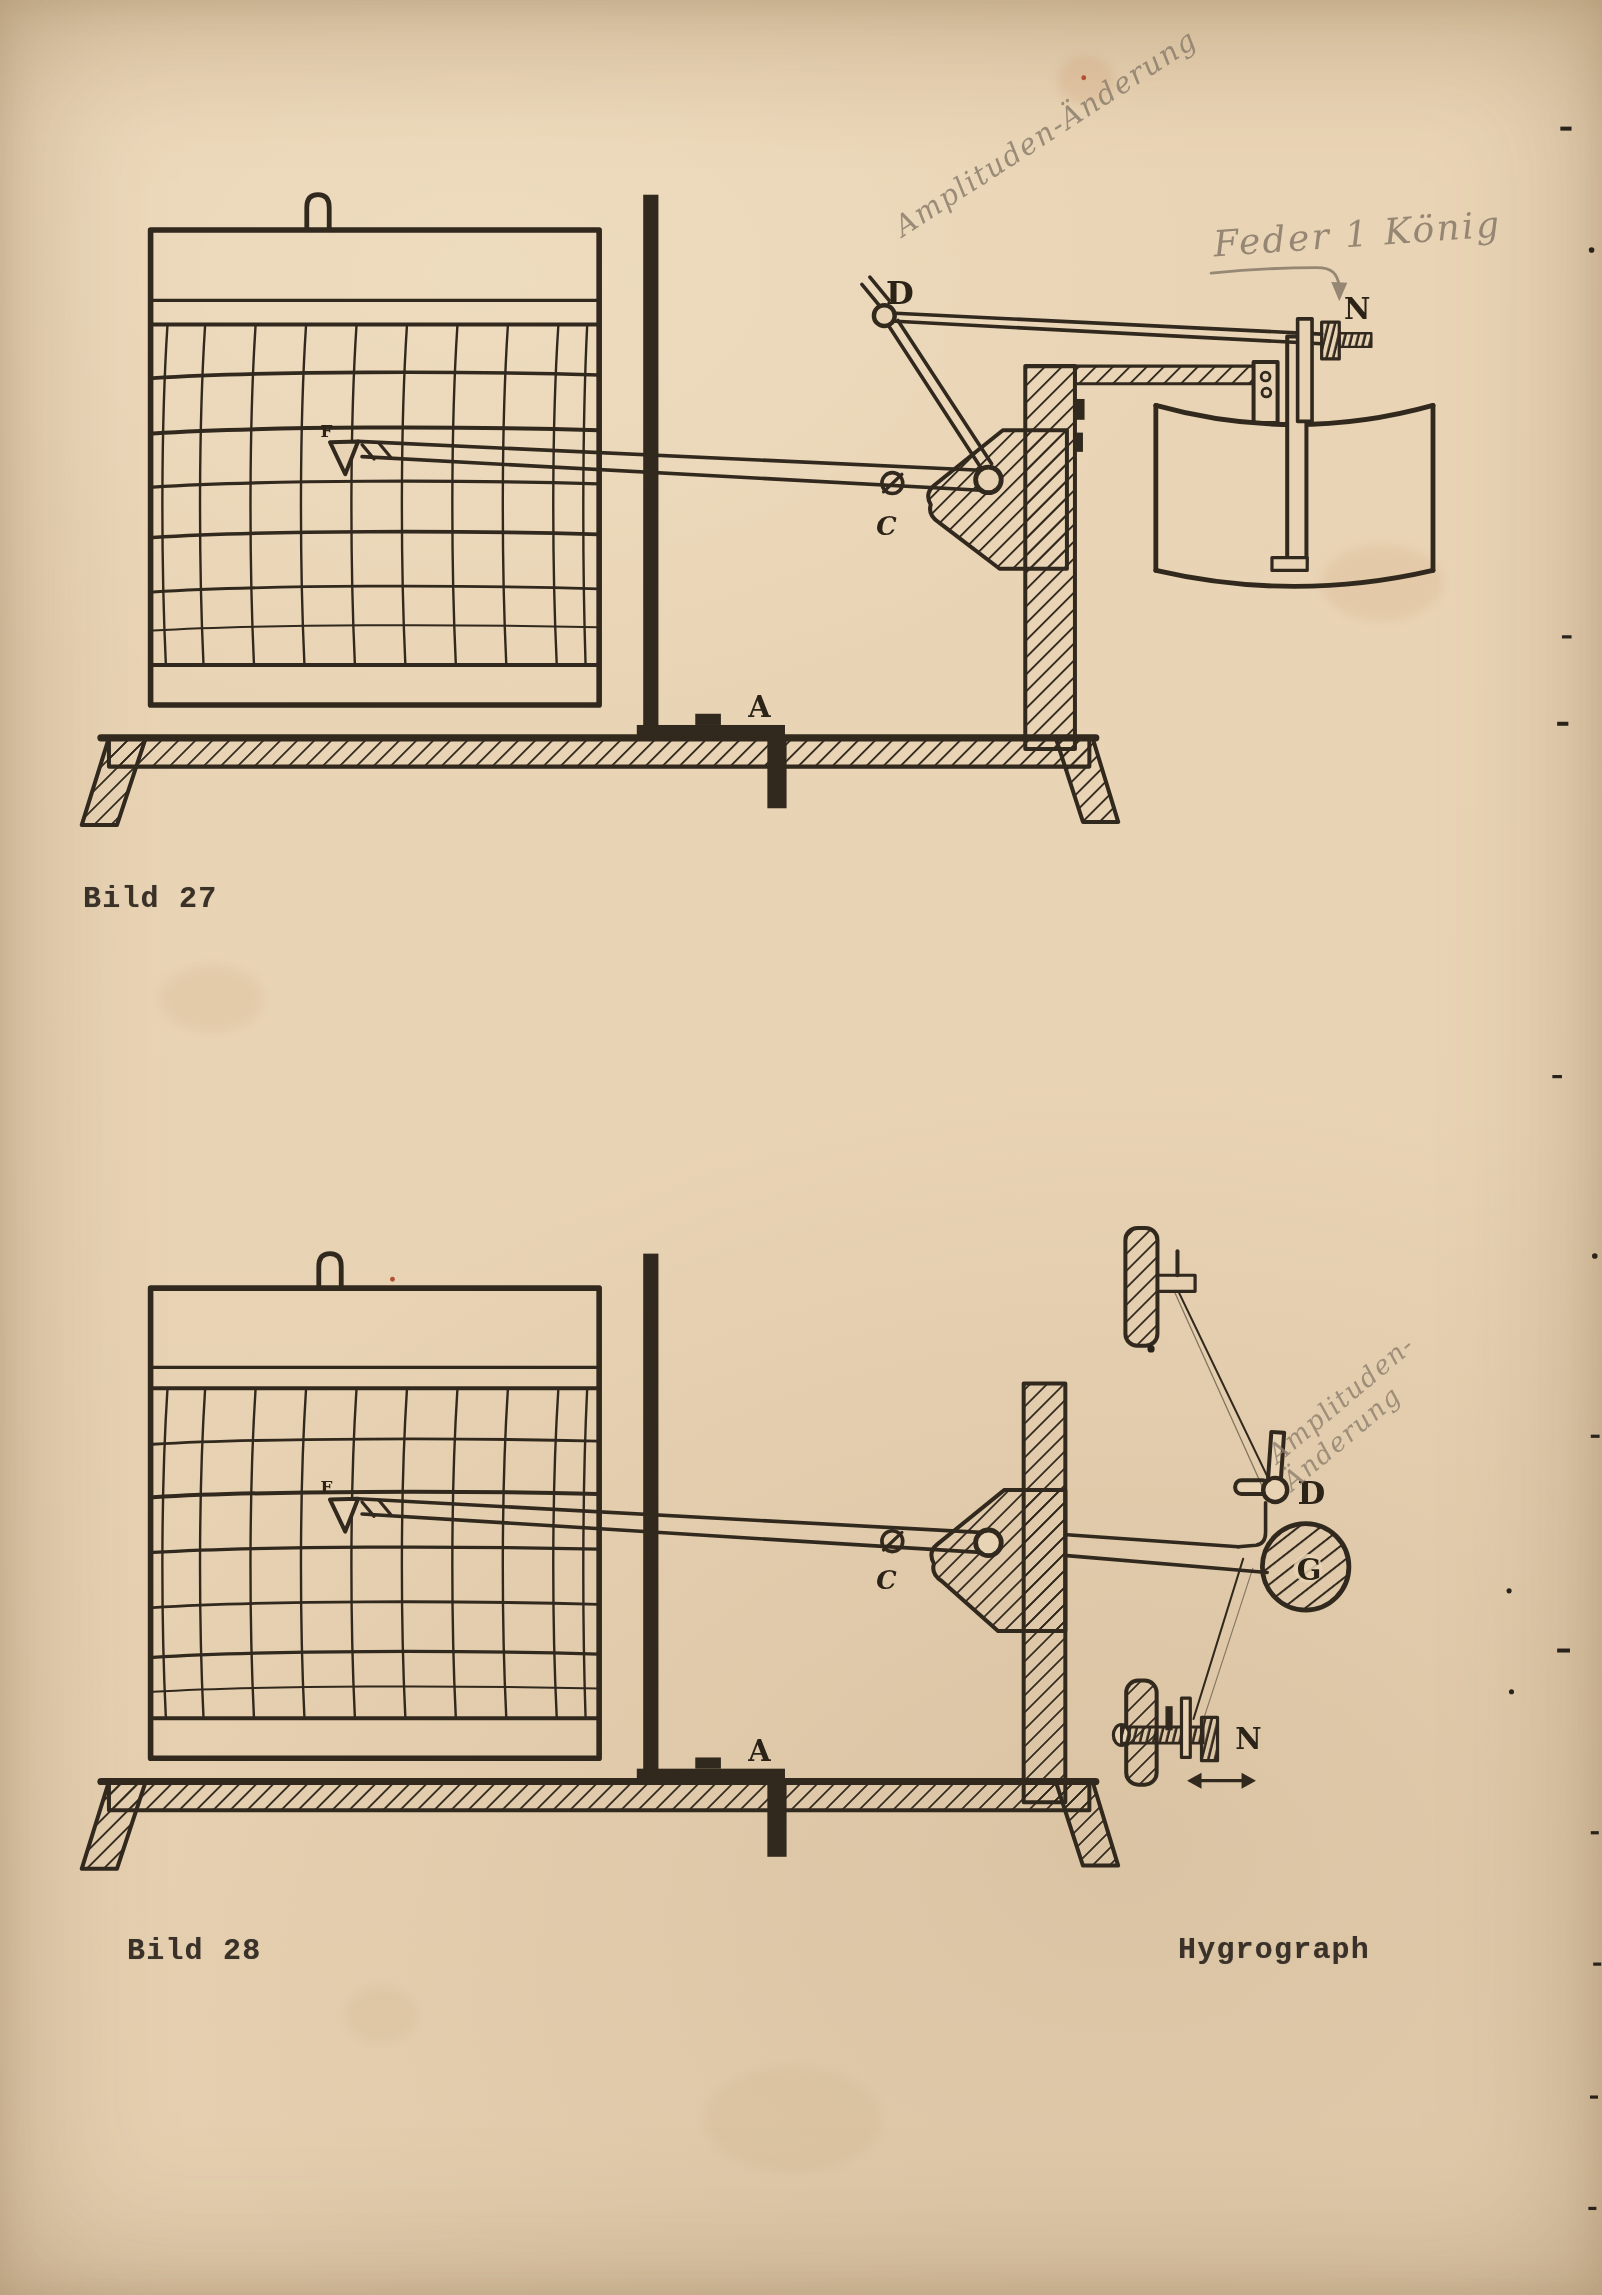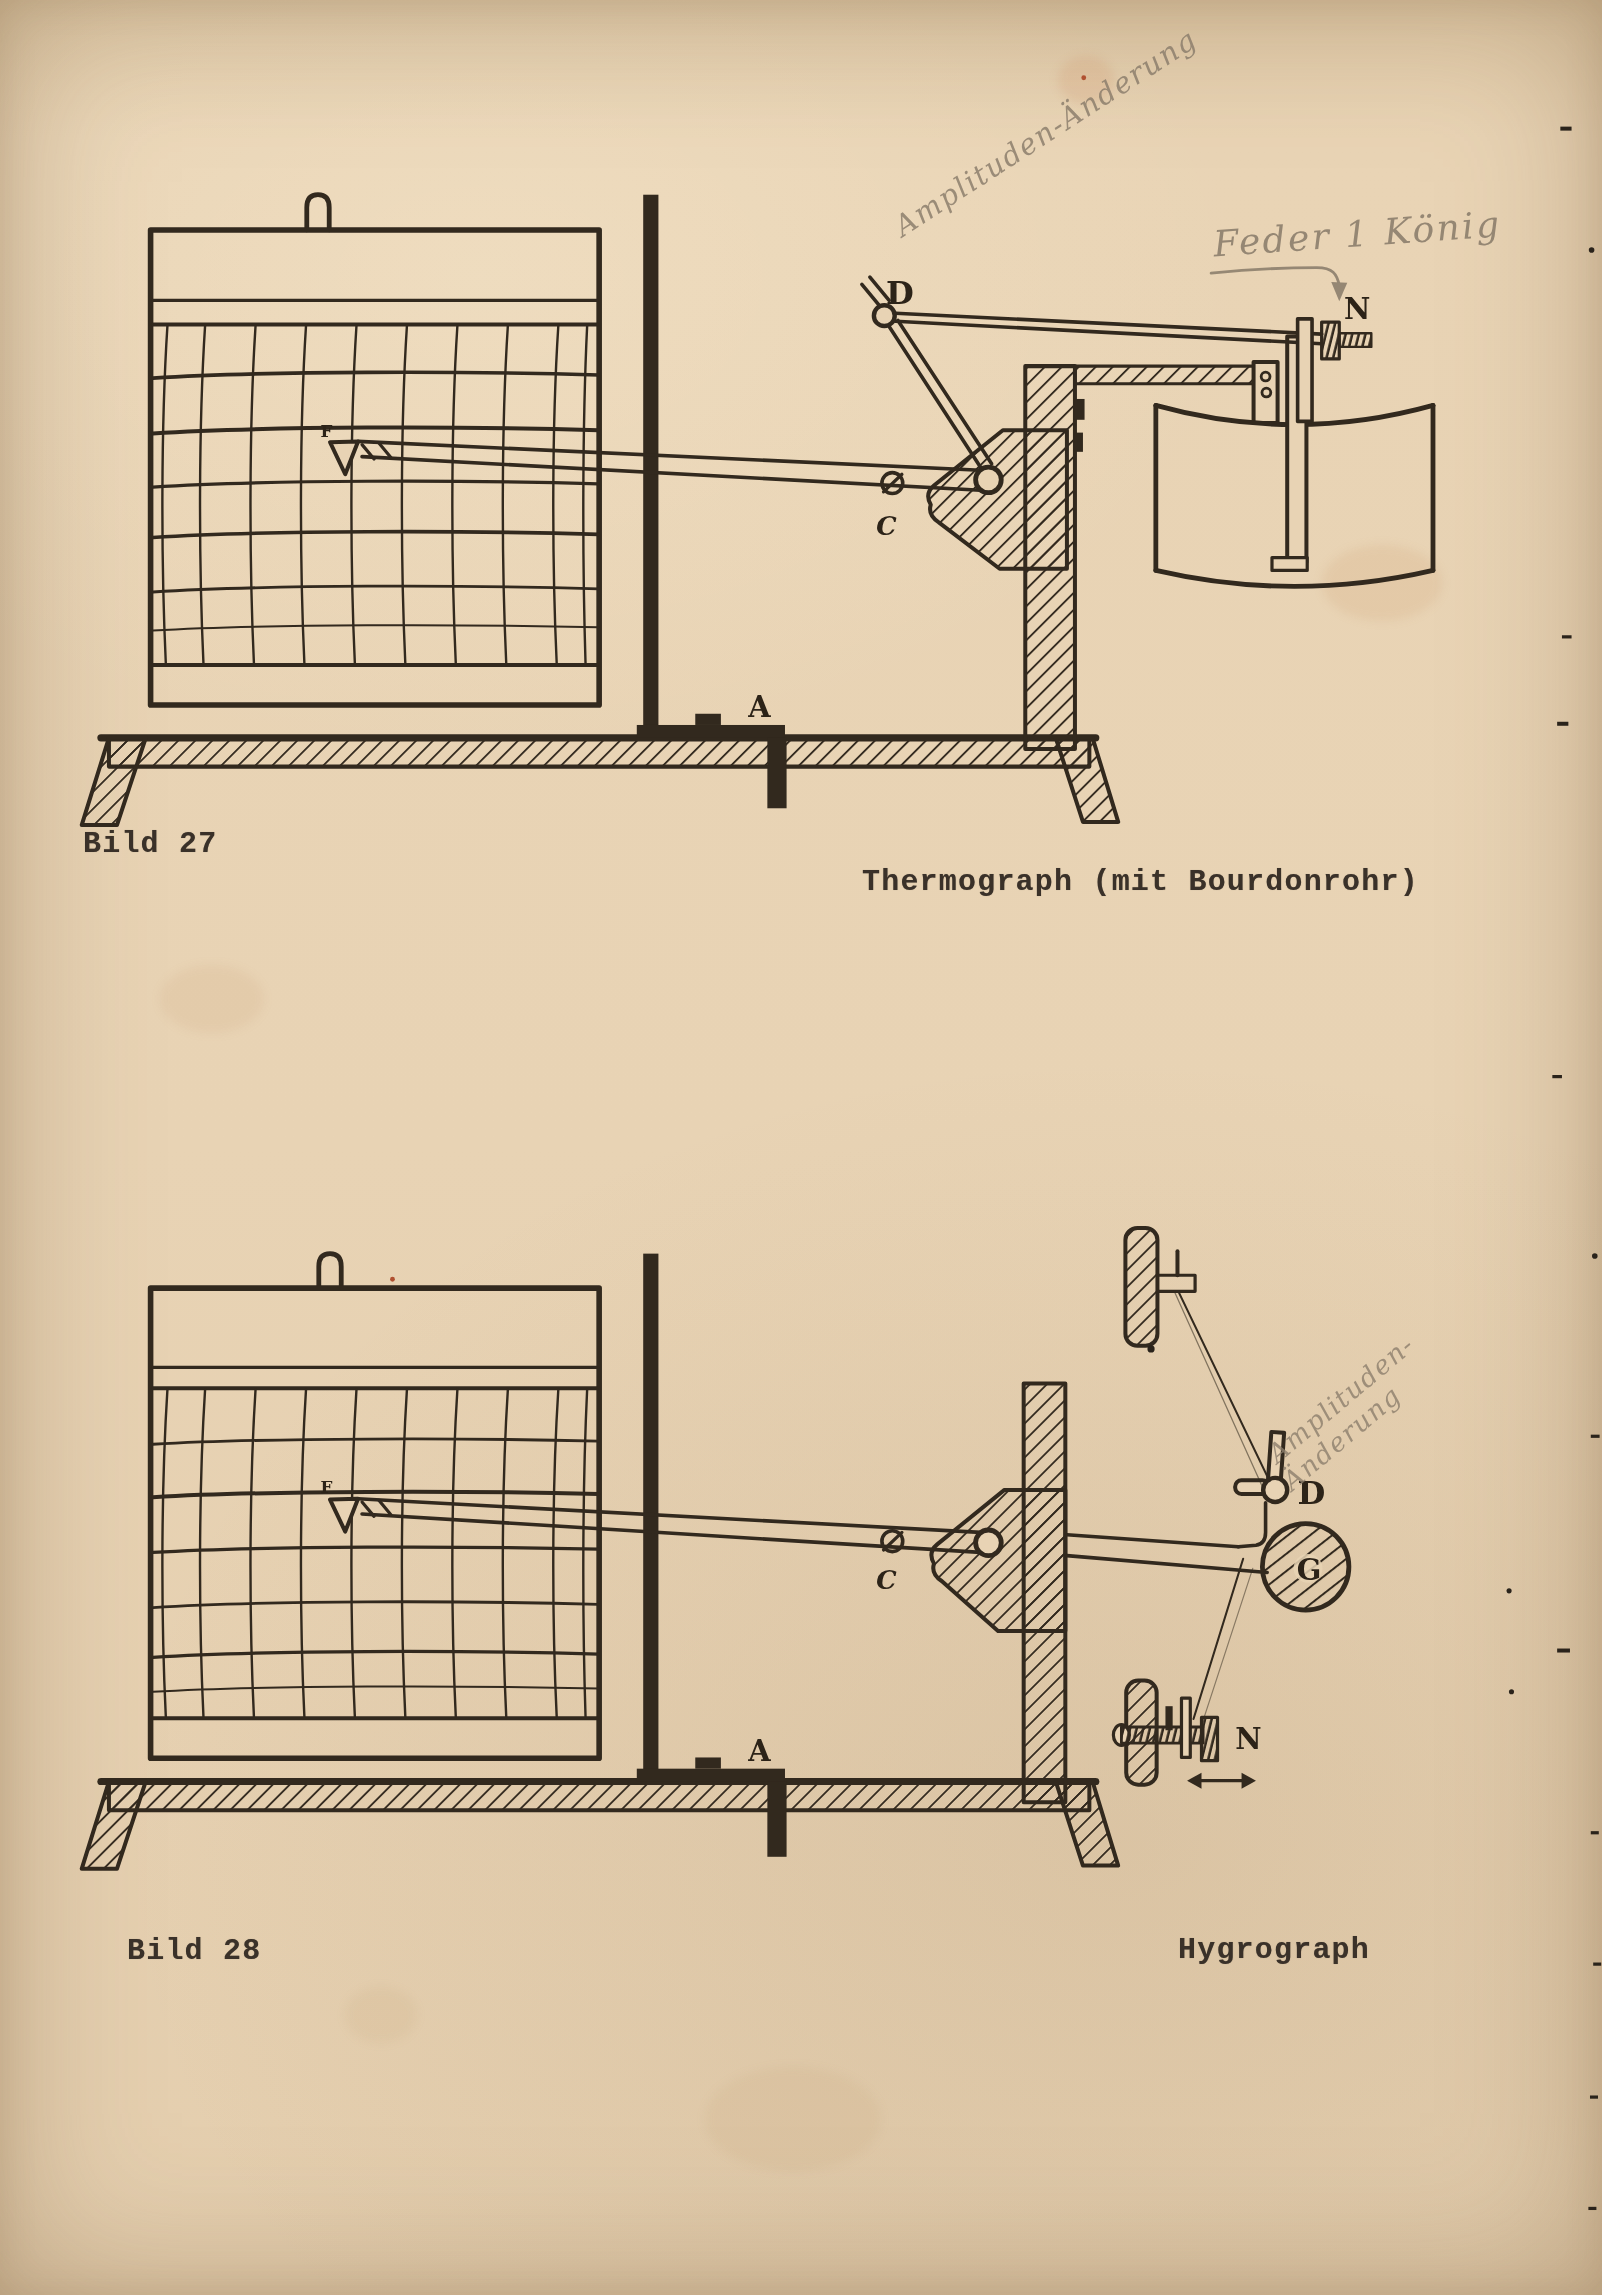--- a/index.html
+++ b/index.html
@@ -293,19 +293,18 @@
       <rect x="1986" y="2286" width="10" height="4"></rect>
       <rect x="1989" y="2450" width="10" height="4"></rect>
       <rect x="1985" y="2616" width="10" height="4"></rect>
       <rect x="1983" y="2755" width="10" height="4"></rect>
       <circle cx="1437" cy="1684" r="4.5"></circle>
       <circle cx="490" cy="1597" r="3" fill="#b05030"></circle>
       <circle cx="1353" cy="97" r="3" fill="#b05030"></circle>
     </g>
   </svg>
 
-  <div class="cap" id="cap27" style="left:83px;top:827px;text-align:right;">Bild 27</div>
-  <div class="cap" style="left:862px;top:865px;">Thermograph (mit Bourdonrohr)</div>
+  <div class="cap" id="cap27" style="left:83px;top:882px;text-align:right;">Bild 27</div>
   <div class="cap" style="left:83px;top:1934px;margin-left:44px;">Bild 28</div>
   <div class="cap" style="left:1178px;top:1933px;">Hygrograph</div>
 
 </div>
 
 
 </body></html>

